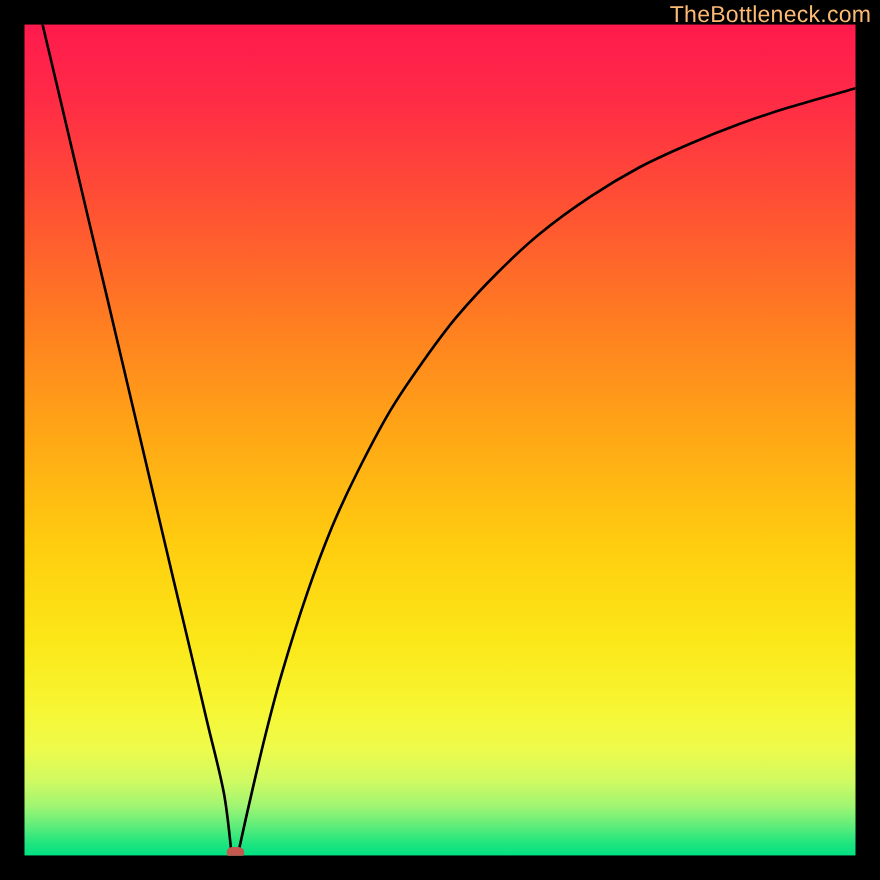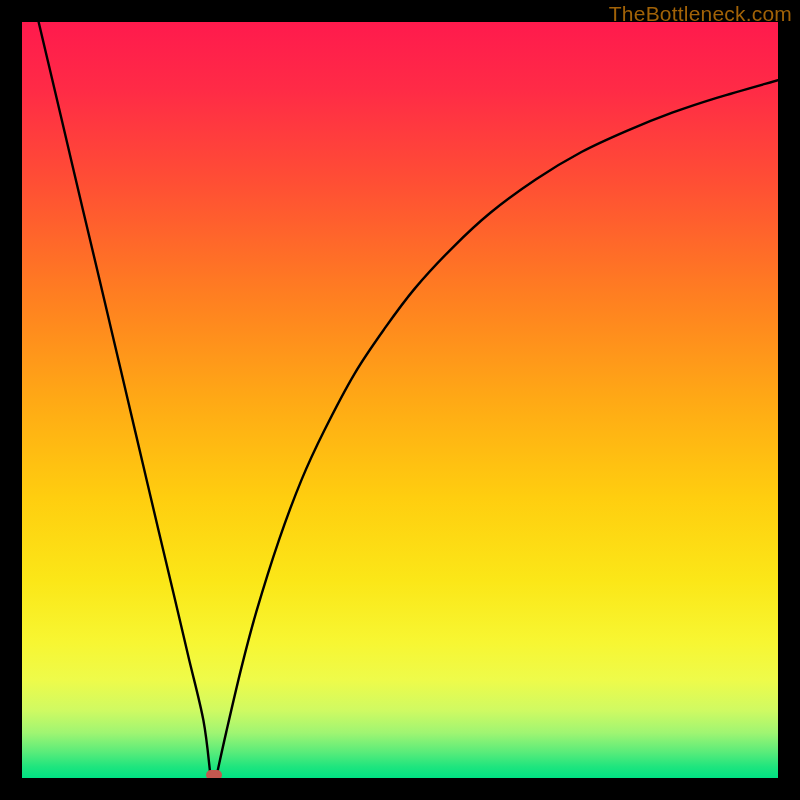--- a/index.html
+++ b/index.html
@@ -29,21 +29,21 @@
     inset: 0;
   }
   .curve-svg {
     position: absolute;
     inset: 0;
   }
   .watermark {
     position: absolute;
     top: 2px;
     right: 8px;
-    color: #a16207;
+    color: #fdba74;
     font-size: 21px;
     font-weight: 400;
     letter-spacing: 0.2px;
   }
   .marker {
     position: absolute;
     width: 16px;
     height: 10px;
     border-radius: 5px;
     transform: translate(-50%, -50%);

